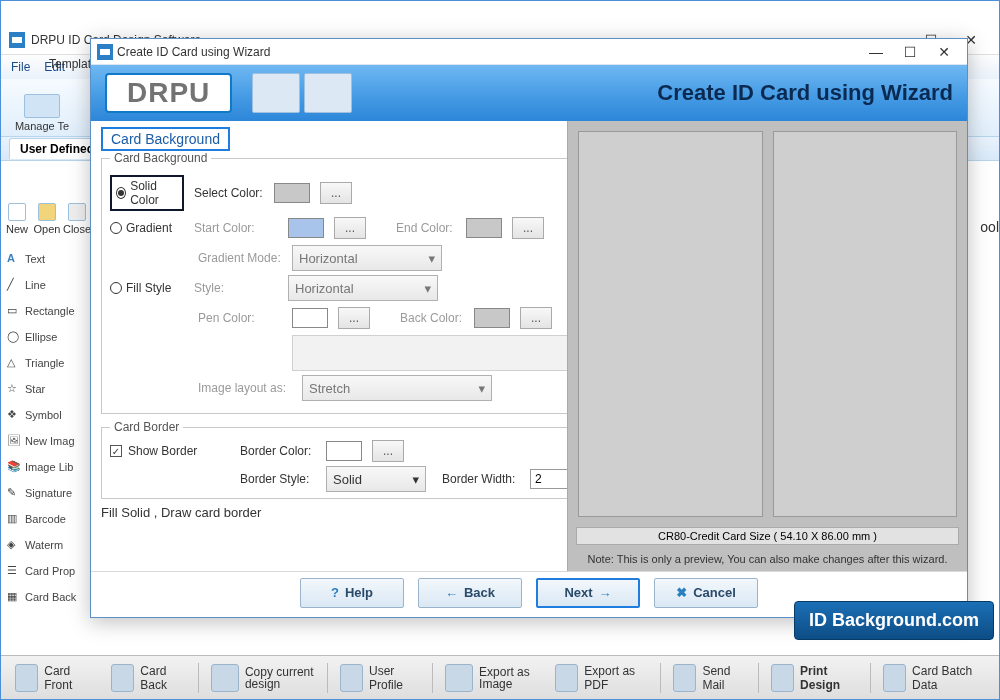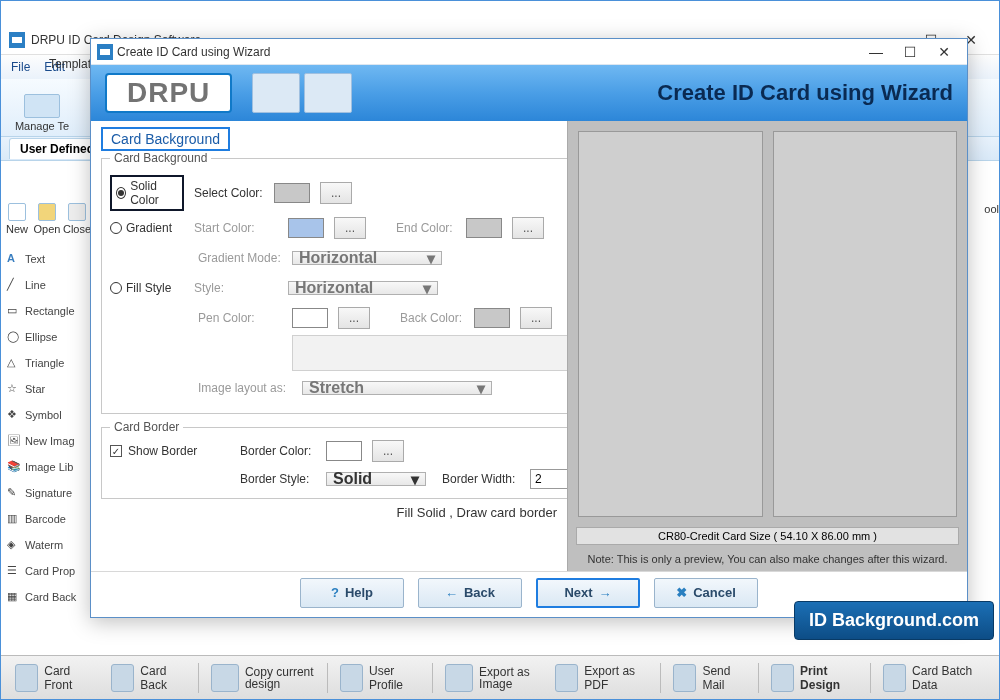--- a/index.html
+++ b/index.html
@@ -43,29 +43,29 @@
 .radio-label { width: 74px; display: flex; align-items: center; gap: 4px; }
 .radio-label.selected { border: 2px solid #0f172a; padding: 2px 4px; }
 .radio { width: 12px; height: 12px; border-radius: 50%; border: 1px solid #333; display: inline-flex; align-items: center; justify-content: center; }
 .radio.checked::after { content: ''; width: 6px; height: 6px; background: #333; border-radius: 50%; }
 .field-label { width: 84px; font-size: 12px; }
 .disabled-label { color: #9a9a9a; }
 .swatch { width: 36px; height: 20px; border: 1px solid #888; background: #c8c8c8; }
 .swatch.blue { background: #a8c4ea; }
 .swatch.white { background: #fff; }
 .more-btn { width: 32px; height: 22px; border: 1px solid #aaa; background: linear-gradient(#f8f8f8,#e4e4e4); font-size: 12px; display: flex; align-items: center; justify-content: center; color: #555; }
-.select { width: 150px; height: 14px; border: 1px solid #b0b0b0; background: linear-gradient(#f8f8f8,#e8e8e8); font-size: 16px; padding: 0 6px; display: flex; align-items: center; justify-content: space-between; color: #777; font-weight: bold; }
+.select { width: 150px; height: 26px; border: 1px solid #b0b0b0; background: linear-gradient(#f8f8f8,#e8e8e8); font-size: 13px; padding: 0 6px; display: flex; align-items: center; justify-content: space-between; color: #777; }
 .select.wide { width: 190px; }
 .btn { height: 24px; border: 1px solid #aaa; background: linear-gradient(#f8f8f8,#e4e4e4); font-size: 12px; padding: 0 10px; display: flex; align-items: center; color: #666; }
 .path-box { width: 280px; height: 36px; border: 1px solid #d0d0d0; background: #f2f2f2; }
 .checkbox { width: 12px; height: 12px; border: 1px solid #555; display: inline-flex; align-items: center; justify-content: center; font-size: 10px; }
 .input-sm { width: 42px; height: 20px; border: 1px solid #999; font-size: 12px; padding: 0 4px; background: #fff; }
 .spinner { width: 14px; height: 20px; border: 1px solid #999; border-left: none; display: flex; flex-direction: column; }
 .spinner div { flex: 1; font-size: 6px; text-align: center; line-height: 8px; background: #eee; }
-.summary { font-size: 13px; color: #333; margin-top: 2px; text-align: right; }
+.summary { font-size: 13px; color: #333; margin-top: 2px; }
 .wiz-buttons { height: 42px; border-top: 1px solid #d8d8d8; display: flex; align-items: center; justify-content: center; gap: 14px; }
 .wbtn { width: 104px; height: 30px; border: 1px solid #9ab4cc; background: linear-gradient(#f2f7fc,#dae8f4); display: flex; align-items: center; justify-content: center; gap: 6px; font-size: 13px; font-weight: bold; color: #2a4a6a; border-radius: 2px; }
 .wbtn.next { border: 2px solid #1f7de0; }
 .preview-cards { flex: 1; display: flex; gap: 10px; padding: 10px; }
 .preview-card { flex: 1; background: #cfcfcf; border: 1px solid #999; }
 .preview-label { background: #e2e2e2; border: 1px solid #aaa; font-size: 11px; text-align: center; padding: 2px; margin: 0 8px 4px 8px; }
 .preview-note { font-size: 11px; color: #333; text-align: center; padding: 4px 6px 6px 6px; }
 .watermark { position: absolute; right: 6px; bottom: 60px; background: linear-gradient(#1b6fb5,#0d4d86); color: #fff; font-size: 18px; font-weight: bold; padding: 8px 14px; border-radius: 4px; border: 1px solid #083a66; }
 .bottom-toolbar { position: absolute; left: 0; right: 0; bottom: 0; height: 44px; background: linear-gradient(#f2f2f2,#dedede); border-top: 1px solid #bbb; display: flex; align-items: center; padding: 0 6px; gap: 4px; }
 .bbtn { display: flex; align-items: center; gap: 6px; font-size: 12px; color: #333; padding: 4px 8px; }
@@ -112,21 +112,21 @@
     <div class="tool-btn" style="width:28px">
         <div class="ico" style="width:18px;height:18px;background:#f2d57a"></div>
         <span>Open</span>
       </div>
     <div class="tool-btn" style="width:28px">
         <div class="ico" style="width:18px;height:18px;background:#eee"></div>
         <span>Close</span>
       </div>
   </div>
 
-  <div style="position:absolute;right:0;top:202px;font-size:11px;color:#333;writing-mode:horizontal-tb">ool</div>
+  <div style="position:absolute;right:0;top:218px;font-size:14px;color:#333;writing-mode:horizontal-tb">ool</div>
 
   <div class="sidebar" style="top:246px">
     <div class="side-item">
         <span class="si" style="color:#3b7fc0;font-weight:bold">A</span>
         <span>Text</span>
       </div>
     <div class="side-item">
         <span class="si">╱</span>
         <span>Line</span>
       </div>

